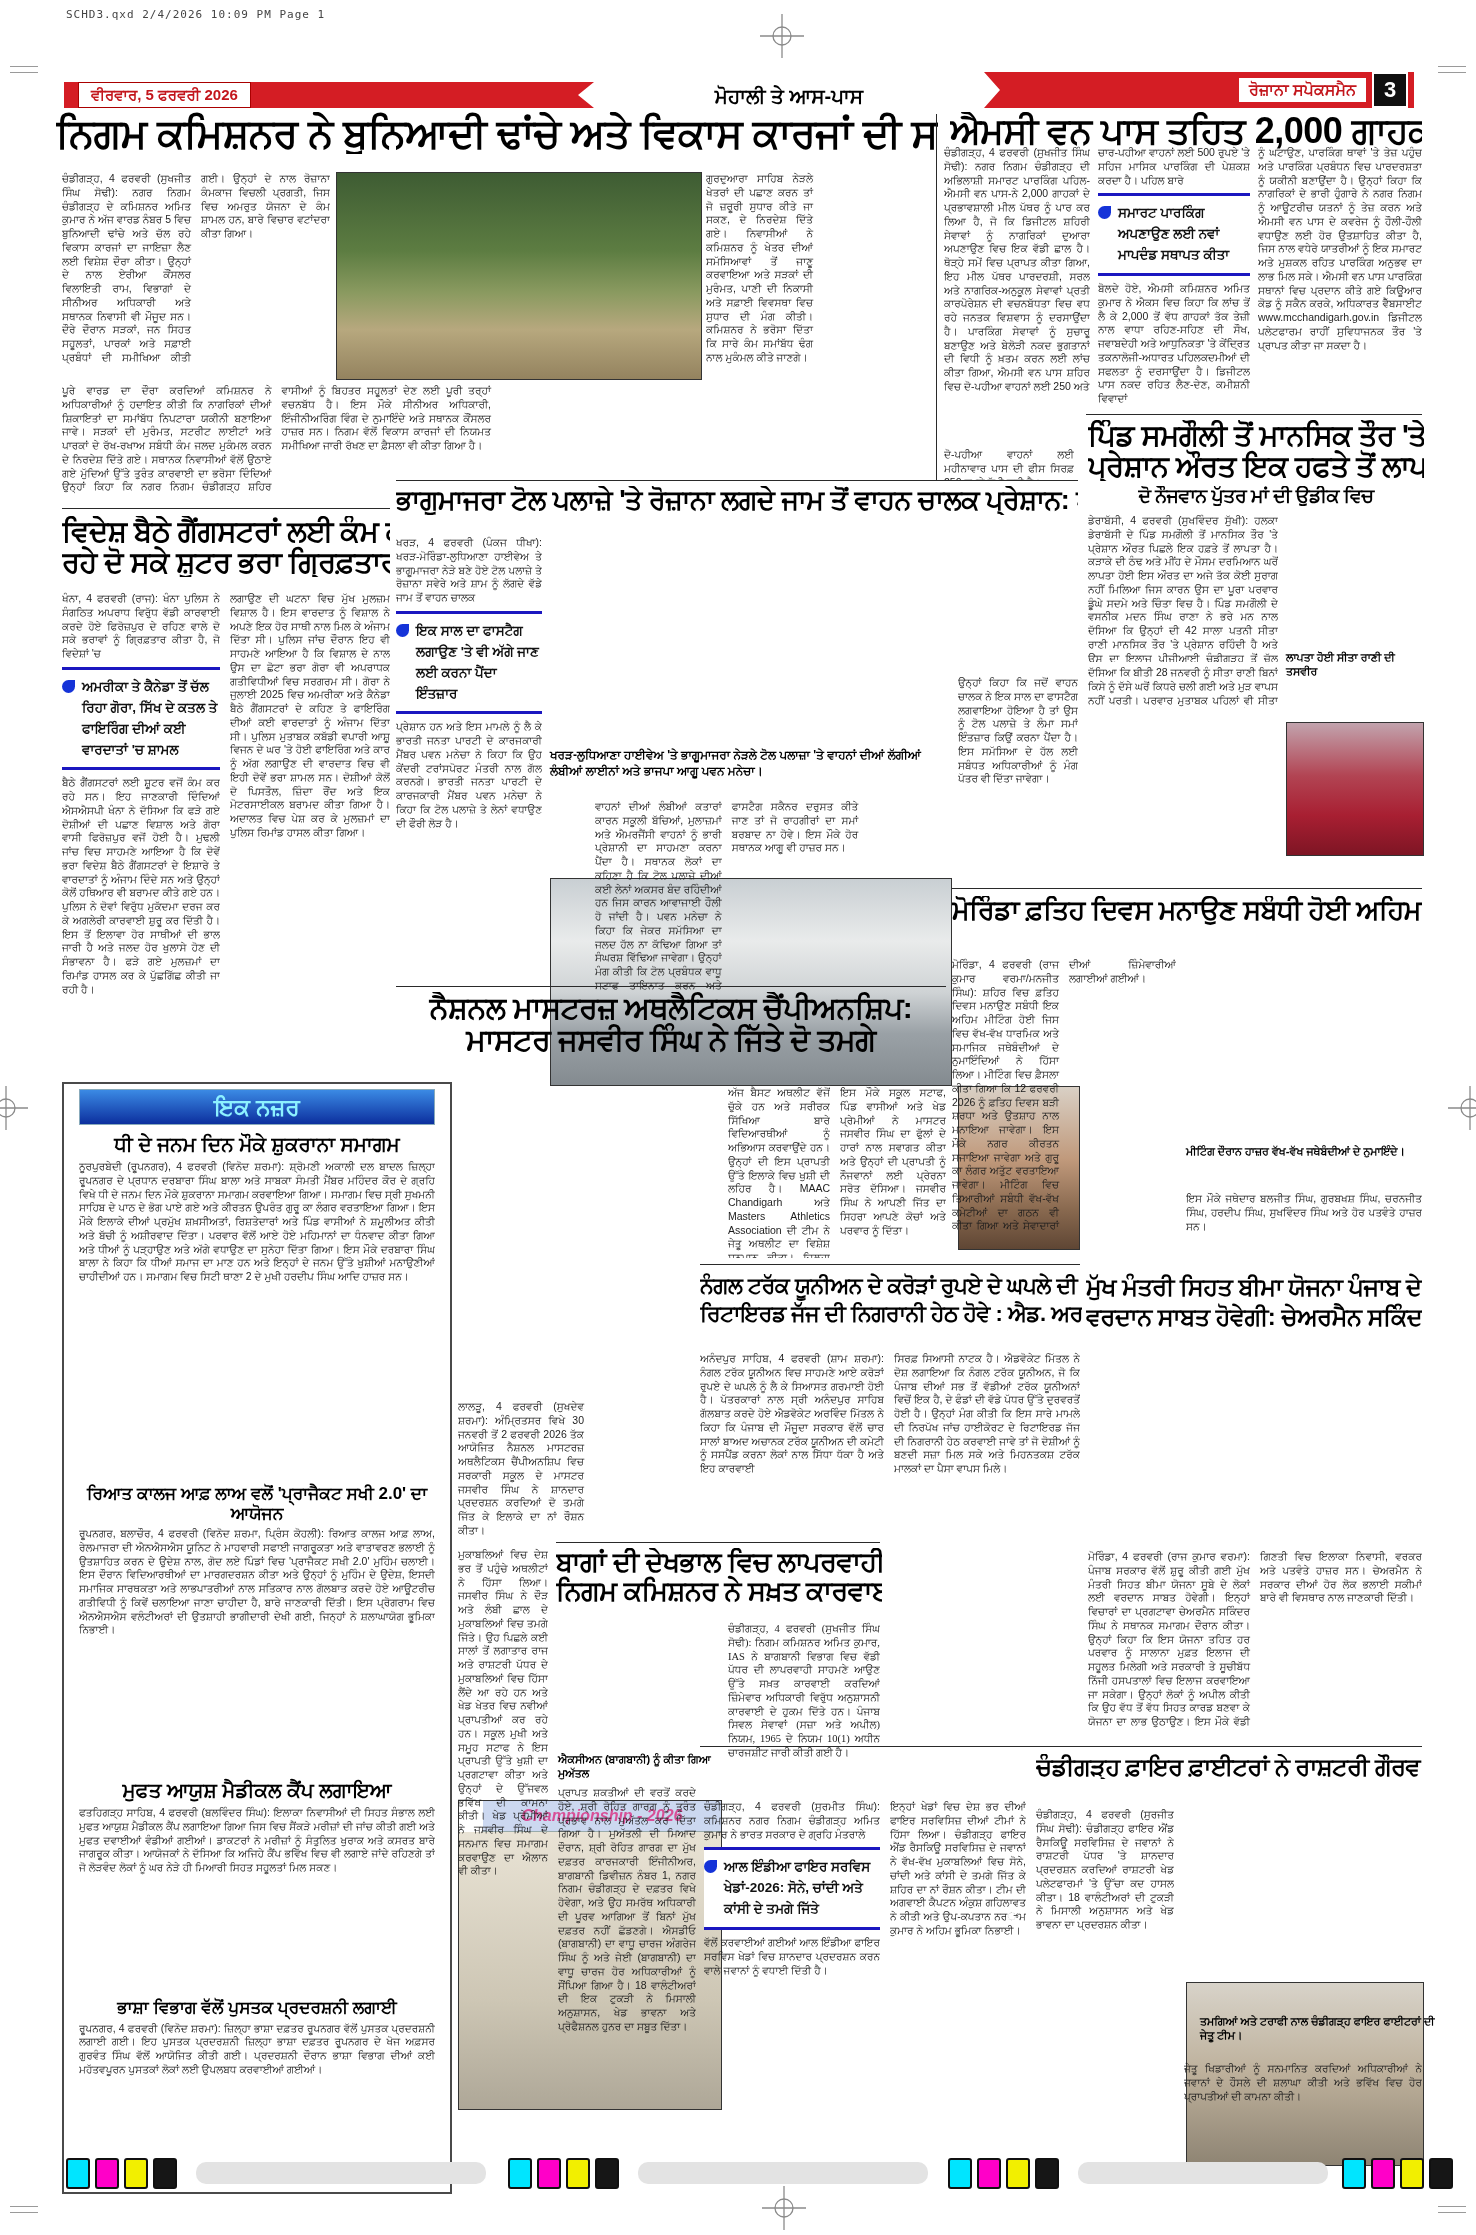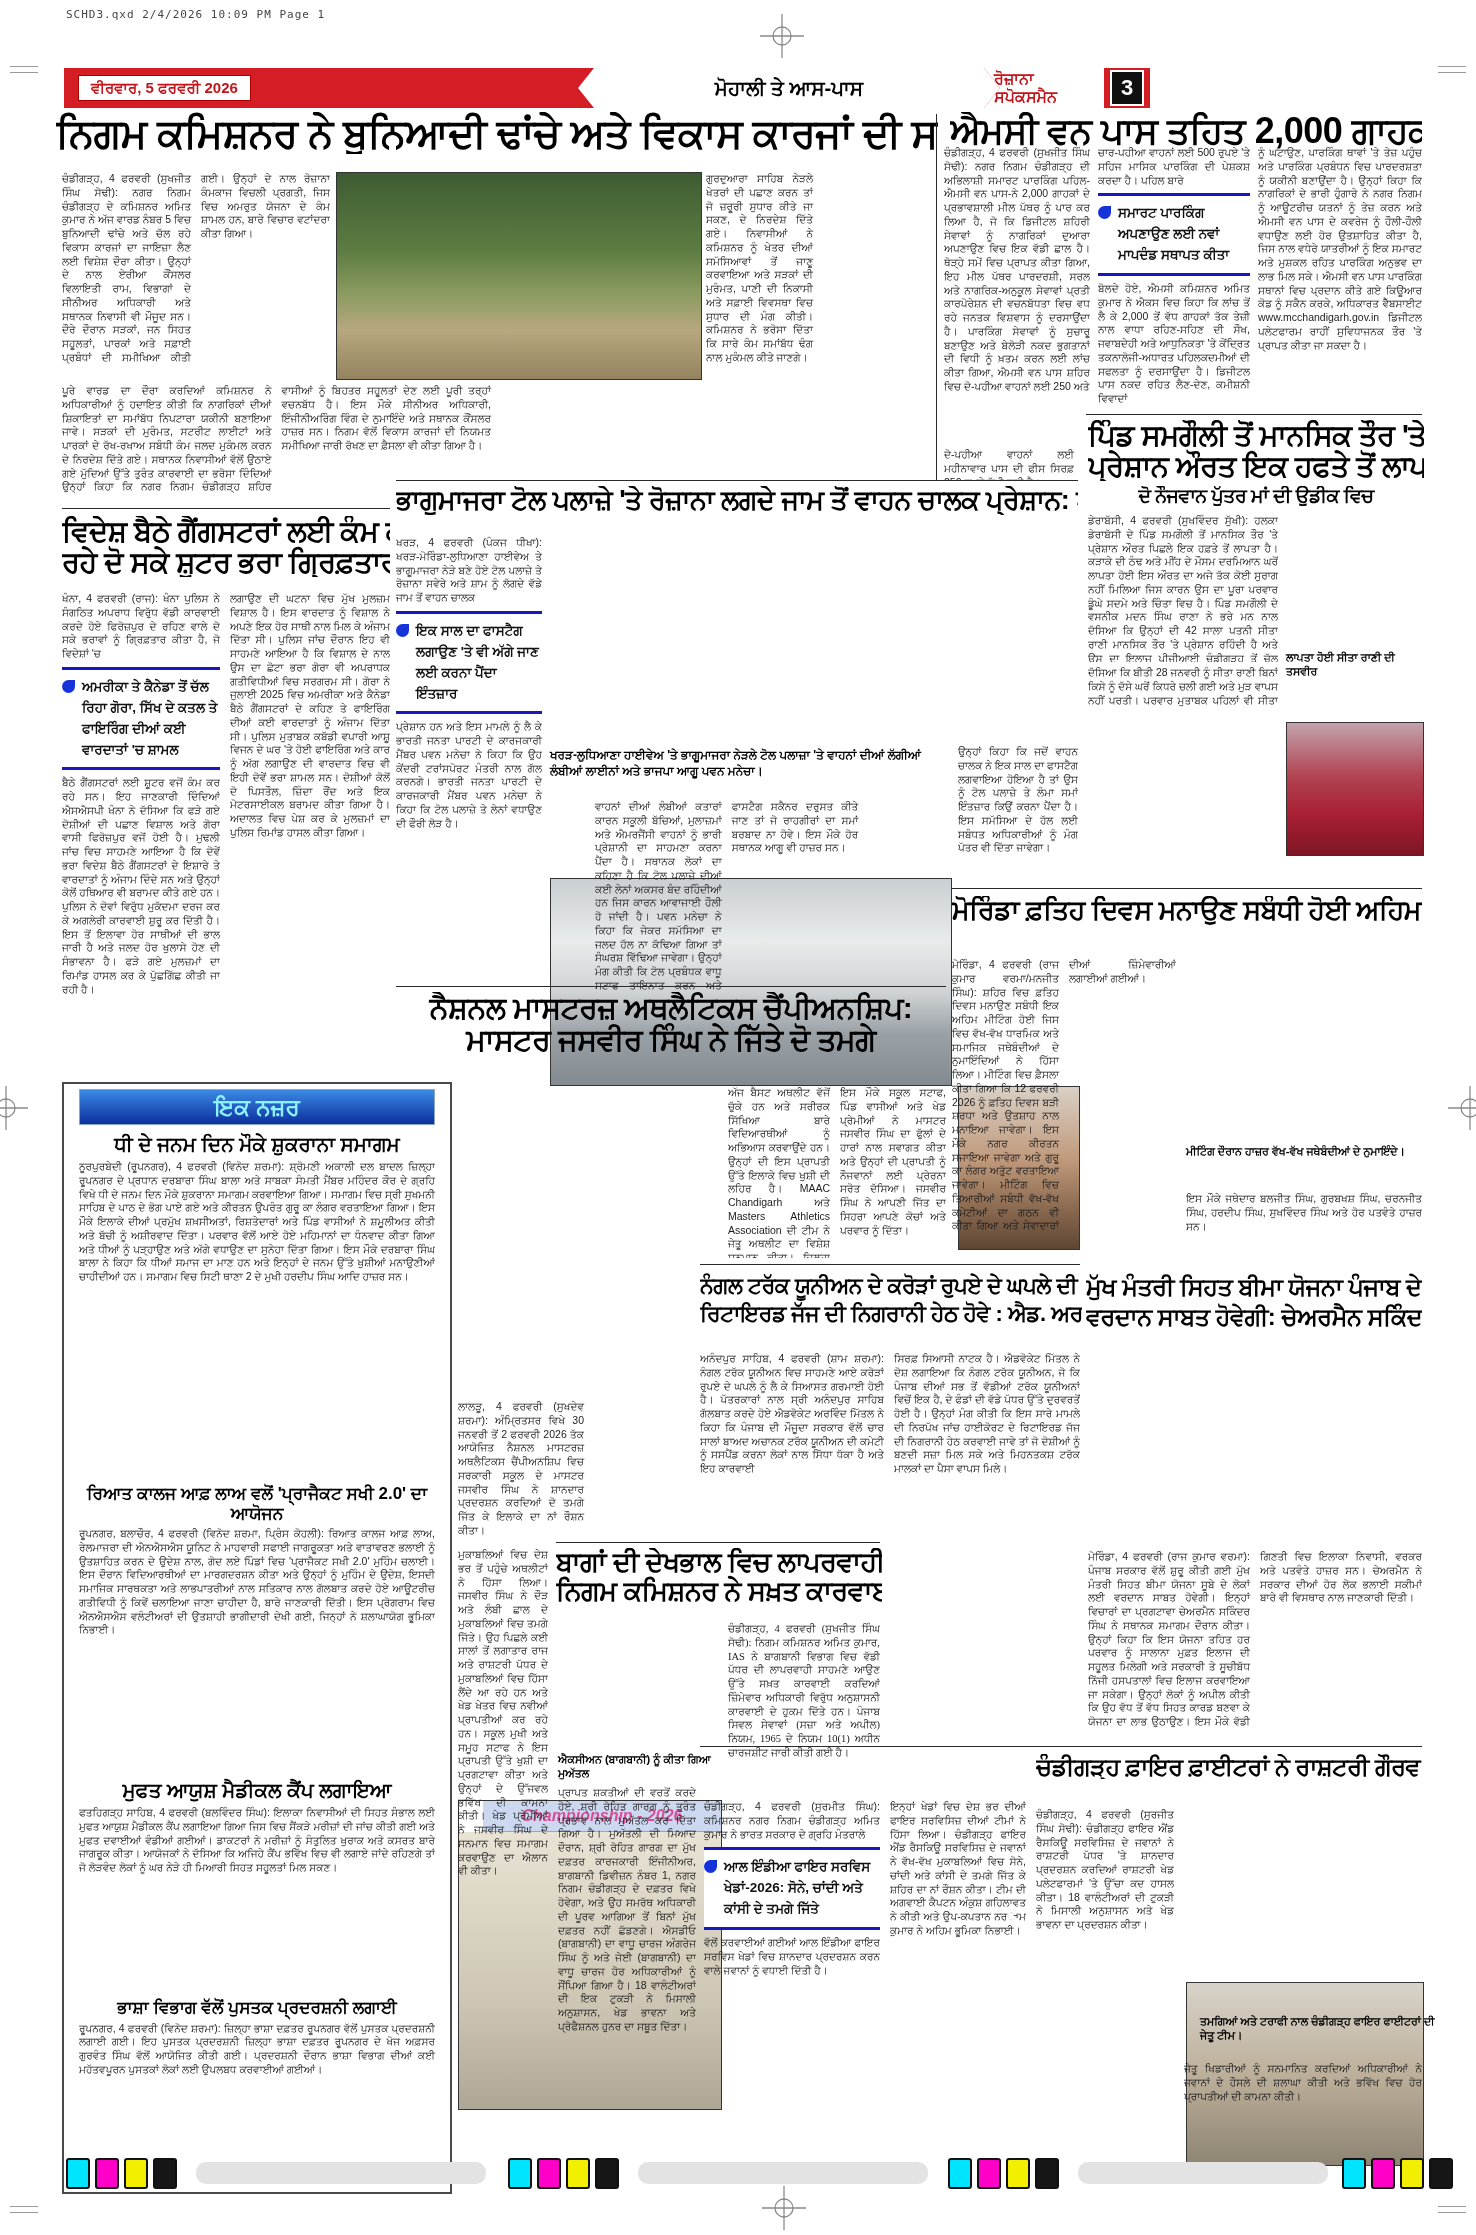--- a/index.html
+++ b/index.html
@@ -82,21 +82,21 @@
   <svg class="abs" style="left:1448px;top:1086px;" width="44" height="44">
     <circle cx="22" cy="22" r="9" fill="none" stroke="#8a8a8a" stroke-width="1.3"></circle>
     <line x1="22" y1="0" x2="22" y2="44" stroke="#8a8a8a" stroke-width="1.3"></line>
     <line x1="0" y1="22" x2="44" y2="22" stroke="#8a8a8a" stroke-width="1.3"></line>
   </svg>
   <div class="abs cornermark" style="left:10px;top:66px;"></div>
   <div class="abs cornermark" style="left:1438px;top:66px;"></div>
   <div class="abs cornermark" style="left:10px;top:2206px;"></div>
   <div class="abs cornermark" style="left:1438px;top:2206px;"></div>
 
-  <div class="abs banner" style="left:64px;top:68px;width:1086px;">
+  <div class="abs banner" style="left:64px;top:68px;width:1350px;align-items:flex-end;">
     <div class="seg red left">
       <span class="datebox">ਵੀਰਵਾਰ, 5 ਫਰਵਰੀ 2026</span>
     </div>
     <div class="seg mid">ਮੋਹਾਲੀ ਤੇ ਆਸ-ਪਾਸ</div>
     <div class="seg red right">
       <span class="paperbox">ਰੋਜ਼ਾਨਾ ਸਪੋਕਸਮੈਨ</span>
       <span class="pagenobox">3</span>
     </div>
   </div>
 
@@ -139,21 +139,21 @@
     <div class="bt">ਖਰੜ, 4 ਫਰਵਰੀ (ਪੰਕਜ ਧੀਖਾ): ਖਰੜ-ਮੋਰਿੰਡਾ-ਲੁਧਿਆਣਾ ਹਾਈਵੇਅ ਤੇ ਭਾਗੂਮਾਜਰਾ ਨੇੜੇ ਬਣੇ ਹੋਏ ਟੋਲ ਪਲਾਜ਼ੇ ਤੇ ਰੋਜ਼ਾਨਾ ਸਵੇਰੇ ਅਤੇ ਸ਼ਾਮ ਨੂੰ ਲੱਗਦੇ ਵੱਡੇ ਜਾਮ ਤੋਂ ਵਾਹਨ ਚਾਲਕ</div>
     <div class="pq">
       <span class="drop"></span>
       <span>ਇਕ ਸਾਲ ਦਾ ਫਾਸਟੈਗ ਲਗਾਉਣ 'ਤੇ ਵੀ ਅੱਗੇ ਜਾਣ ਲਈ ਕਰਨਾ ਪੈਂਦਾ ਇੰਤਜ਼ਾਰ</span>
     </div>
     <div class="bt">ਪ੍ਰੇਸ਼ਾਨ ਹਨ ਅਤੇ ਇਸ ਮਾਮਲੇ ਨੂੰ ਲੈ ਕੇ ਭਾਰਤੀ ਜਨਤਾ ਪਾਰਟੀ ਦੇ ਕਾਰਜਕਾਰੀ ਮੈਂਬਰ ਪਵਨ ਮਨੇਚਾ ਨੇ ਕਿਹਾ ਕਿ ਉਹ ਕੇਂਦਰੀ ਟਰਾਂਸਪੋਰਟ ਮੰਤਰੀ ਨਾਲ ਗੱਲ ਕਰਨਗੇ। ਭਾਰਤੀ ਜਨਤਾ ਪਾਰਟੀ ਦੇ ਕਾਰਜਕਾਰੀ ਮੈਂਬਰ ਪਵਨ ਮਨੇਚਾ ਨੇ ਕਿਹਾ ਕਿ ਟੋਲ ਪਲਾਜ਼ੇ ਤੇ ਲੇਨਾਂ ਵਧਾਉਣ ਦੀ ਫੌਰੀ ਲੋੜ ਹੈ।</div>
   </div>
   <div class="abs photo ph-toll" style="left:550px;top:536px;width:400px;height:206px;"></div>
   <div class="abs cap" style="left:550px;top:748px;width:400px;">ਖਰੜ-ਲੁਧਿਆਣਾ ਹਾਈਵੇਅ 'ਤੇ ਭਾਗੂਮਾਜਰਾ ਨੇੜਲੇ ਟੋਲ ਪਲਾਜ਼ਾ 'ਤੇ ਵਾਹਨਾਂ ਦੀਆਂ ਲੱਗੀਆਂ ਲੰਬੀਆਂ ਲਾਈਨਾਂ ਅਤੇ ਭਾਜਪਾ ਆਗੂ ਪਵਨ ਮਨੇਚਾ।</div>
   <div class="abs photo ph-portrait" style="left:958px;top:536px;width:120px;height:162px;"></div>
-  <div class="abs bt" style="left:958px;top:745px;width:120px;height:294px;">ਉਨ੍ਹਾਂ ਕਿਹਾ ਕਿ ਜਦੋਂ ਵਾਹਨ ਚਾਲਕ ਨੇ ਇਕ ਸਾਲ ਦਾ ਫਾਸਟੈਗ ਲਗਵਾਇਆ ਹੋਇਆ ਹੈ ਤਾਂ ਉਸ ਨੂੰ ਟੋਲ ਪਲਾਜ਼ੇ ਤੇ ਲੰਮਾ ਸਮਾਂ ਇੰਤਜ਼ਾਰ ਕਿਉਂ ਕਰਨਾ ਪੈਂਦਾ ਹੈ। ਇਸ ਸਮੱਸਿਆ ਦੇ ਹੱਲ ਲਈ ਸਬੰਧਤ ਅਧਿਕਾਰੀਆਂ ਨੂੰ ਮੰਗ ਪੱਤਰ ਵੀ ਦਿੱਤਾ ਜਾਵੇਗਾ।</div>
+  <div class="abs bt" style="left:958px;top:676px;width:120px;height:294px;font-family:Liberation Serif, serif;">ਉਨ੍ਹਾਂ ਕਿਹਾ ਕਿ ਜਦੋਂ ਵਾਹਨ ਚਾਲਕ ਨੇ ਇਕ ਸਾਲ ਦਾ ਫਾਸਟੈਗ ਲਗਵਾਇਆ ਹੋਇਆ ਹੈ ਤਾਂ ਉਸ ਨੂੰ ਟੋਲ ਪਲਾਜ਼ੇ ਤੇ ਲੰਮਾ ਸਮਾਂ ਇੰਤਜ਼ਾਰ ਕਿਉਂ ਕਰਨਾ ਪੈਂਦਾ ਹੈ। ਇਸ ਸਮੱਸਿਆ ਦੇ ਹੱਲ ਲਈ ਸਬੰਧਤ ਅਧਿਕਾਰੀਆਂ ਨੂੰ ਮੰਗ ਪੱਤਰ ਵੀ ਦਿੱਤਾ ਜਾਵੇਗਾ।</div>
   <div class="abs bt cols3" style="left:550px;top:800px;width:400px;height:198px;">ਵਾਹਨਾਂ ਦੀਆਂ ਲੰਬੀਆਂ ਕਤਾਰਾਂ ਕਾਰਨ ਸਕੂਲੀ ਬੱਚਿਆਂ, ਮੁਲਾਜ਼ਮਾਂ ਅਤੇ ਐਮਰਜੈਂਸੀ ਵਾਹਨਾਂ ਨੂੰ ਭਾਰੀ ਪ੍ਰੇਸ਼ਾਨੀ ਦਾ ਸਾਹਮਣਾ ਕਰਨਾ ਪੈਂਦਾ ਹੈ। ਸਥਾਨਕ ਲੋਕਾਂ ਦਾ ਕਹਿਣਾ ਹੈ ਕਿ ਟੋਲ ਪਲਾਜ਼ੇ ਦੀਆਂ ਕਈ ਲੇਨਾਂ ਅਕਸਰ ਬੰਦ ਰਹਿੰਦੀਆਂ ਹਨ ਜਿਸ ਕਾਰਨ ਆਵਾਜਾਈ ਹੌਲੀ ਹੋ ਜਾਂਦੀ ਹੈ। ਪਵਨ ਮਨੇਚਾ ਨੇ ਕਿਹਾ ਕਿ ਜੇਕਰ ਸਮੱਸਿਆ ਦਾ ਜਲਦ ਹੱਲ ਨਾ ਕੱਢਿਆ ਗਿਆ ਤਾਂ ਸੰਘਰਸ਼ ਵਿੱਢਿਆ ਜਾਵੇਗਾ। ਉਨ੍ਹਾਂ ਮੰਗ ਕੀਤੀ ਕਿ ਟੋਲ ਪ੍ਰਬੰਧਕ ਵਾਧੂ ਸਟਾਫ ਤਾਇਨਾਤ ਕਰਨ ਅਤੇ ਫਾਸਟੈਗ ਸਕੈਨਰ ਦਰੁਸਤ ਕੀਤੇ ਜਾਣ ਤਾਂ ਜੋ ਰਾਹਗੀਰਾਂ ਦਾ ਸਮਾਂ ਬਰਬਾਦ ਨਾ ਹੋਵੇ। ਇਸ ਮੌਕੇ ਹੋਰ ਸਥਾਨਕ ਆਗੂ ਵੀ ਹਾਜ਼ਰ ਸਨ।</div>
 
   <div class="abs hr" style="left:62px;top:508px;width:328px;"></div>
   <div class="abs hl ctr" style="left:62px;top:516px;width:328px;font-size:29px;">
     <div class="nowrap">ਵਿਦੇਸ਼ ਬੈਠੇ ਗੈਂਗਸਟਰਾਂ ਲਈ ਕੰਮ ਕਰ</div>
     <div class="nowrap">ਰਹੇ ਦੋ ਸਕੇ ਸ਼ੂਟਰ ਭਰਾ ਗ੍ਰਿਫ਼ਤਾਰ</div>
   </div>
   <div class="abs" style="left:62px;top:592px;width:158px;height:482px;overflow:hidden;">
     <div class="bt">ਖੰਨਾ, 4 ਫਰਵਰੀ (ਰਾਜ): ਖੰਨਾ ਪੁਲਿਸ ਨੇ ਸੰਗਠਿਤ ਅਪਰਾਧ ਵਿਰੁੱਧ ਵੱਡੀ ਕਾਰਵਾਈ ਕਰਦੇ ਹੋਏ ਫਿਰੋਜ਼ਪੁਰ ਦੇ ਰਹਿਣ ਵਾਲੇ ਦੋ ਸਕੇ ਭਰਾਵਾਂ ਨੂੰ ਗ੍ਰਿਫ਼ਤਾਰ ਕੀਤਾ ਹੈ, ਜੋ ਵਿਦੇਸ਼ਾਂ 'ਚ</div>
     <div class="pq">

